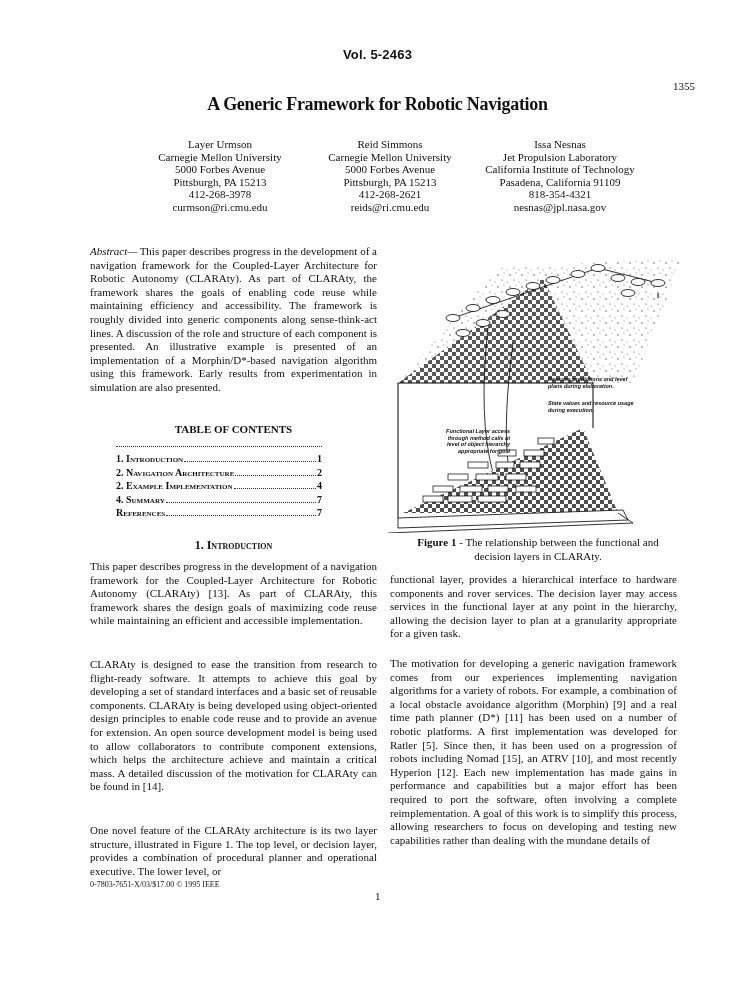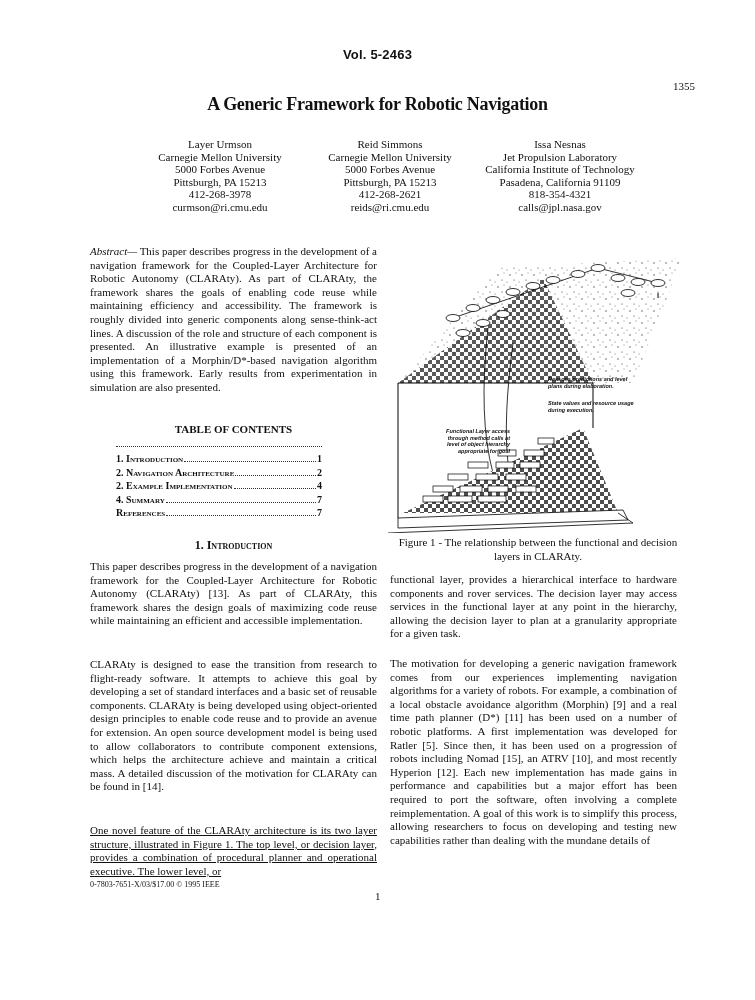--- a/index.html
+++ b/index.html
@@ -19,26 +19,26 @@
   .toc-title { left:90px; width:287px; top:423px; text-align:center; font-weight:bold; font-size:11px; }
   .toc { left:116px; top:440px; width:206px; font-size:10px; line-height:13.5px; font-weight:bold; }
   .toc .dots-row { border-bottom:1px dotted #333; height:6px; margin-bottom:5px; }
   .toc-row { display:flex; align-items:baseline; white-space:nowrap; font-variant:small-caps; }
   .toc-row .lbl { flex:0 0 auto; }
   .toc-row .fill { flex:1 1 auto; border-bottom:1px dotted #333; margin:0 1px 3px 1px; }
   .toc-row .pg { flex:0 0 auto; }
   .sec-head { left:90px; width:287px; top:538px; text-align:center; font-weight:bold; font-size:12px; font-variant:small-caps; }
   .intro1 { left:90px; top:560px; }
   .intro2 { left:90px; top:658px; }
-  .intro3 { left:90px; top:824px;text-decoration:underline; }
+  .intro3 { left:90px; top:824px; }
   .footer-id { left:90px; top:880px; font-size:8px; }
   .footer-num { left:375px; top:890px; font-size:11px; }
   .figure { left:388px; top:248px; width:305px; height:285px; }
   .caption { left:398px; width:280px; top:536px; text-align:center; font-size:11px; line-height:13.6px; }
-  .caption b { font-weight:normal; }
+  .caption b { font-weight:bold; }
   .rcol1 { left:390px; top:573px; }
   .rcol2 { left:390px; top:657px; }
   .fig-note { font-family:"Liberation Sans", sans-serif; font-style:italic; font-weight:bold; font-size:5.5px; line-height:6.5px; position:absolute; }
 </style>
 </head>
 <body>
 
 <div class="abs vol">Vol. 5-2463</div>
 <div class="abs pagenum">1355</div>
 <div class="abs title">A Generic Framework for Robotic Navigation</div>
@@ -59,21 +59,21 @@
     <div>Pittsburgh, PA 15213</div>
     <div>412-268-2621</div>
     <div>reids@ri.cmu.edu</div>
   </div>
   <div class="author">
     <div>Issa Nesnas</div>
     <div>Jet Propulsion Laboratory</div>
     <div>California Institute of Technology</div>
     <div>Pasadena, California 91109</div>
     <div>818-354-4321</div>
-    <div>calls@jpl.nasa.gov</div>
+    <div>nesnas@jpl.nasa.gov</div>
   </div>
 </div>
 
 <div class="abs col abstract">
   <p><span class="lead">Abstract—</span><span> This paper describes progress in the development of a navigation framework for the Coupled-Layer Architecture for Robotic Autonomy (CLARAty). As part of CLARAty, the framework shares the goals of enabling code reuse while maintaining efficiency and accessibility. The framework is roughly divided into generic components along sense-think-act lines. A discussion of the role and structure of each component is presented. An illustrative example is presented of an implementation of a Morphin/D*-based navigation algorithm using this framework. Early results from experimentation in simulation are also presented.</span></p>
 </div>
 
 <div class="abs toc-title">TABLE OF CONTENTS</div>
 <div class="abs toc">
   <div class="dots-row"></div>

